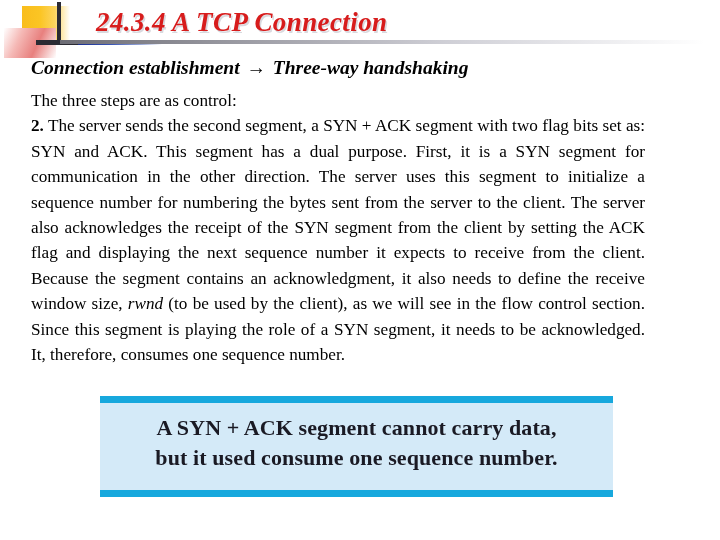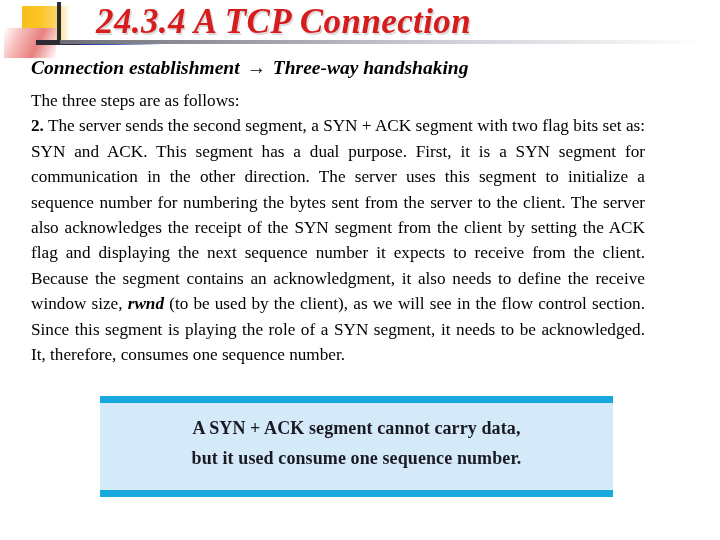--- a/index.html
+++ b/index.html
@@ -75,21 +75,21 @@
 
   
   .slide-title {
     position: absolute;
     left: 96px;
     top: 7px;
     width: 600px;
     font-family: "Liberation Serif", "DejaVu Serif", serif;
     font-weight: bold;
     font-style: italic;
-    font-size: 35px;
+    font-size: 27px;
     line-height: 30px;
     color: #d71c1c;
     letter-spacing: 0.4px;
     text-shadow: 1.5px 1.5px 0 #d9d9de;
     white-space: nowrap;
   }
 
   
   .subtitle {
     position: absolute;
@@ -126,21 +126,20 @@
   }
   .body-para {
     text-align: justify;
     text-justify: inter-word;
   }
   .body-para .num {
     font-weight: bold;
   }
   .body-para .ital {
     font-style: italic;
-    font-weight: bold;
   }
 
   
   .note-box {
     position: absolute;
     left: 100px;
     top: 396px;
     width: 513px;
     height: 101px;
     background: #d4eaf8;
@@ -161,21 +160,21 @@
     background: #17a8dd;
   }
   .note-text {
     position: absolute;
     left: 0;
     top: 17px;
     width: 513px;
     text-align: center;
     font-family: "Liberation Serif", "DejaVu Serif", serif;
     font-weight: bold;
-    font-size: 18px;
+    font-size: 22px;
     line-height: 30px;
     color: #1a1a24;
     letter-spacing: 0.1px;
   }
   .note-line { display: block; white-space: nowrap; }
 
   
   .footer-num {
     position: absolute;
     left: 6px;
@@ -196,21 +195,21 @@
   <div class="deco-vline"></div>
   <div class="deco-hline-dark"></div>
   <div class="deco-hline-blue"></div>
   <div class="title-underline"></div>
 
   <div class="slide-title">24.3.4  A TCP Connection</div>
 
   <div class="subtitle"><span>Connection establishment </span><span class="arrow">→</span><span> Three-way handshaking</span></div>
 
   <div class="body-block">
-    <div class="body-lead">The three steps are as follows:</div>
+    <div class="body-lead">The three steps are as control:</div>
     <div class="body-para"><span class="num">2.</span><span> The server sends the second segment, a SYN + ACK segment with two flag bits set as: SYN and ACK. This segment has a dual purpose. First, it is a SYN segment for communication in the other direction. The server uses this segment to initialize a sequence number for numbering the bytes sent from the server to the client. The server also acknowledges the receipt of the SYN segment from the client by setting the ACK flag and displaying the next sequence number it expects to receive from the client. Because the segment contains an acknowledgment, it also needs to define the receive window size, </span><span class="ital">rwnd</span><span> (to be used by the client), as we will see in the flow control section. Since this segment is playing the role of a SYN segment, it needs to be acknowledged. It, therefore, consumes one sequence number.</span></div>
   </div>
 
   <div class="note-box">
     <div class="note-bar-top"></div>
     <div class="note-text">
       <span class="note-line">A SYN + ACK segment cannot carry data,</span>
       <span class="note-line">but it used consume one sequence number.</span>
     </div>
     <div class="note-bar-bottom"></div>

